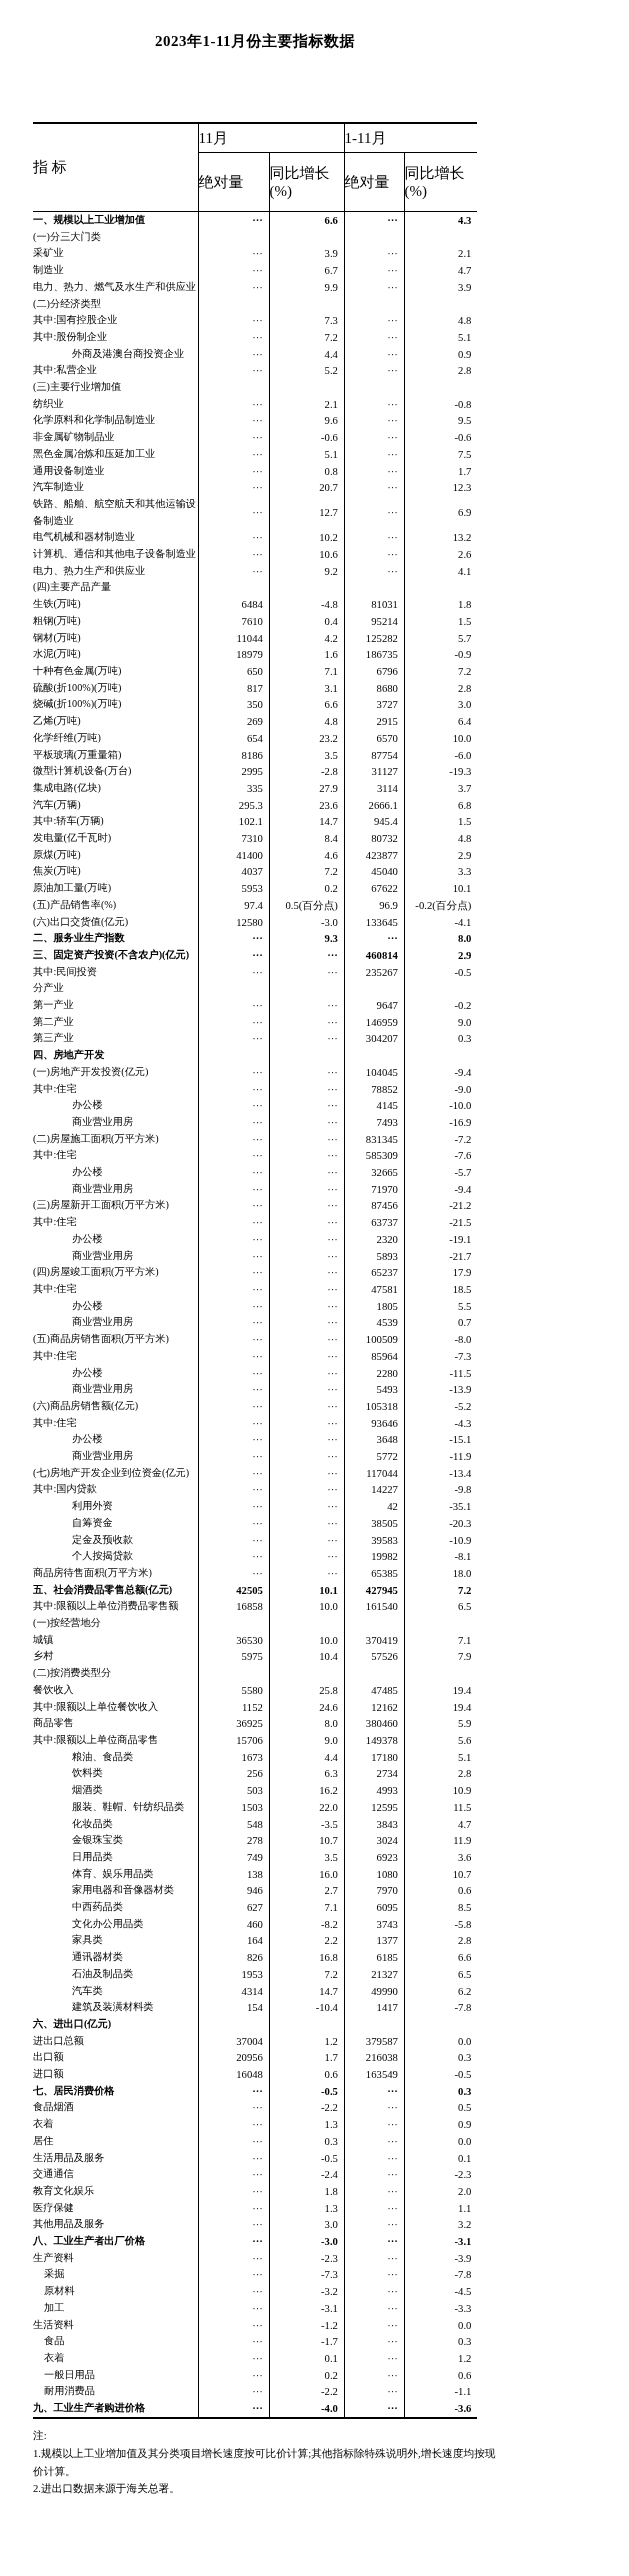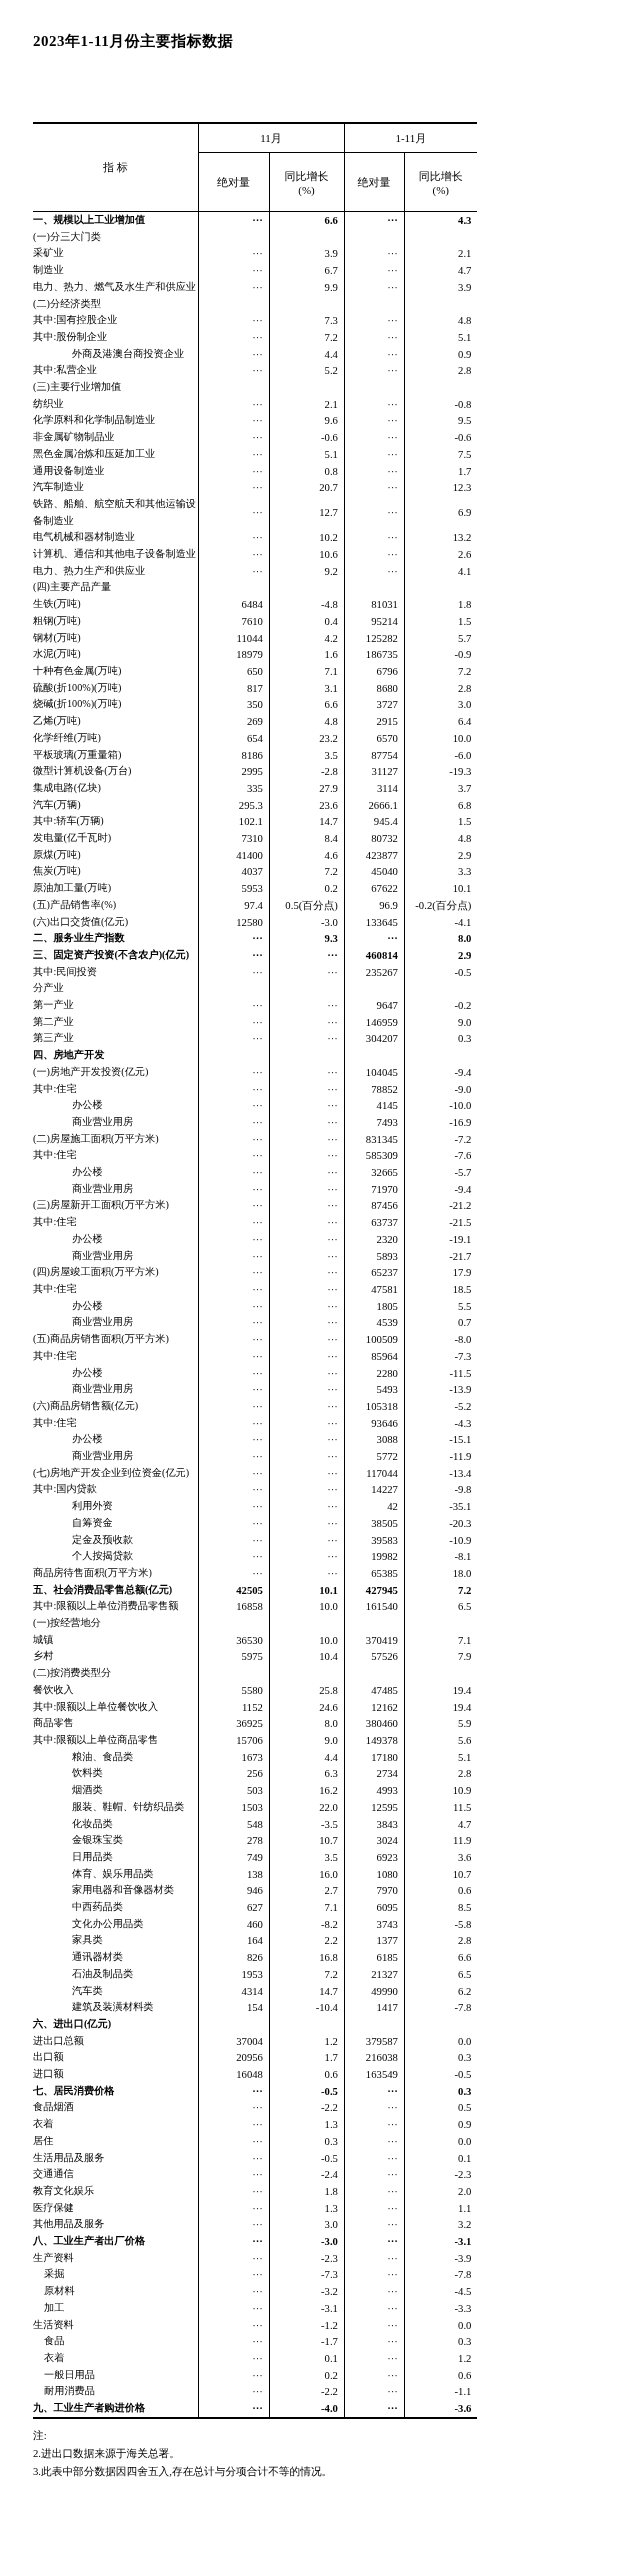--- a/index.html
+++ b/index.html
@@ -9,42 +9,42 @@
     height:2576px;
     background:#ffffff;
     color:#000;
     font-family:"Liberation Serif","DejaVu Serif",serif;
     overflow:hidden;
     box-sizing:border-box;
     padding:32px 0 0 33px;
   }
   .doc-title{
     width:444px;
-    text-align:left;
+    text-align:center;
     font-size:15px;
     font-weight:bold;
     margin:0 0 71px 0;
     letter-spacing:0.5px;
   }
   table.stats{
     width:444px;
     border-collapse:collapse;
     table-layout:fixed;
     border-top:2.3px solid #000;
     border-bottom:2.3px solid #000;
   }
   table.stats col.c-ind{width:165px;}
   table.stats col.c-m-abs{width:71px;}
   table.stats col.c-m-yoy{width:75px;}
   table.stats col.c-c-abs{width:60px;}
   table.stats col.c-c-yoy{width:73px;}
   thead th{
     font-weight:normal;
-    font-size:11px;
-    text-align:center;
+    font-size:15px;
+    text-align:left;
     padding:0;
     vertical-align:middle;
   }
   thead tr.h1 th{height:28px;}
   thead tr.h2 th{height:58px;border-bottom:1.9px solid #000;margin-top:32px;}
   th.ind{border-bottom:1.9px solid #000;margin-top:26px;}
   th.span-month{border-bottom:0.9px solid #000;}
   .vl{border-left:0.9px solid #000;}
   tbody td{
     font-size:10.2px;
@@ -604,21 +604,21 @@
           <td class="lbl">其中:住宅</td>
           <td class="val vl">···</td>
           <td class="val vl">···</td>
           <td class="val vl">93646</td>
           <td class="val vl">-4.3</td>
         </tr>
         <tr>
           <td class="lbl i3">办公楼</td>
           <td class="val vl">···</td>
           <td class="val vl">···</td>
-          <td class="val vl">3088</td>
+          <td class="val vl">3648</td>
           <td class="val vl">-15.1</td>
         </tr>
         <tr>
           <td class="lbl i3">商业营业用房</td>
           <td class="val vl">···</td>
           <td class="val vl">···</td>
           <td class="val vl">5772</td>
           <td class="val vl">-11.9</td>
         </tr>
         <tr>
@@ -1018,18 +1018,18 @@
           <td class="val vl">···</td>
           <td class="val vl">-4.0</td>
           <td class="val vl">···</td>
           <td class="val vl">-3.6</td>
         </tr>
       </tbody>
   </table>
 
   <div class="notes">
     <p class="note-line">注:</p>
+    <p class="note-line">1.规模以上工业增加值及其分类项目增长速度按可比价计算;其他指标除特殊说明外,增长速度均按现价计算。</p>
     <p class="note-line">2.进出口数据来源于海关总署。</p>
-    <p class="note-line">3.此表中部分数据因四舍五入,存在总计与分项合计不等的情况。</p>
   </div>
 
 </div>
 
 
 </body></html>

